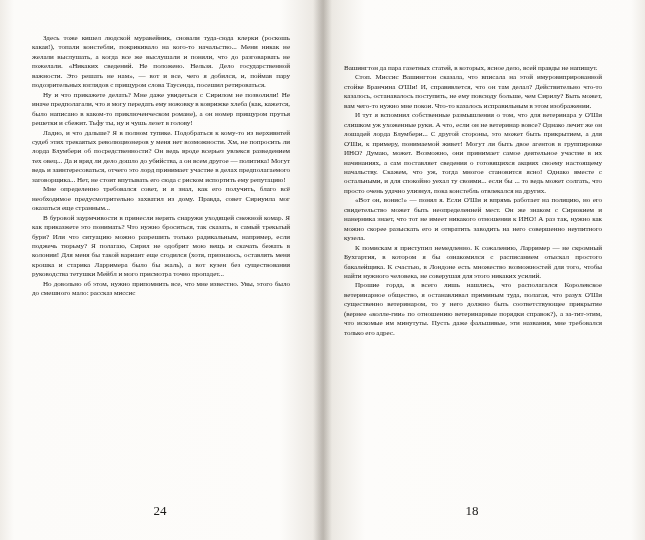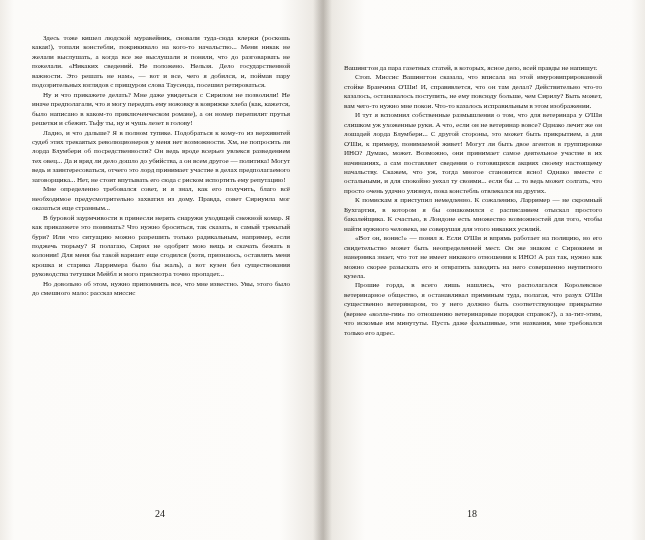--- a/index.html
+++ b/index.html
@@ -71,51 +71,51 @@
   .textblock p {
     margin: 0;
     text-indent: 11px;
   }
   .textblock p.noindent {
     text-indent: 0;
   }
   .folio {
     position: absolute;
     bottom: 21px;
-    font-size: 10px;
+    font-size: 13px;
     color: #1b1a18;
     text-align: center;
     width: 60px;
   }
   .page-left .folio { left: 130px; }
   .page-right .folio { left: 120px; }
 </style>
 </head>
 <body>
 
 <div class="spread">
 
   <div class="page page-left">
     <div class="textblock">
       <p>Здесь тоже кишел людской муравейник, сновали туда-сюда клерки (роскошь какая!), топали констебли, покрикивало на кого-то начальство... Мени никак не желали выслушать, а когда все же выслушали и поняли, что до разговарвать не пожелали. «Никаких сведений. Не положено. Нельзя. Дело государственной важности. Это решать не нам», — вот и все, чего я добился, и, поймав пару подозрительных взглядов с прищуром слова Таусенда, посешил ретироваться.</p>
-      <p>Ну и что прикажете делать? Мне даже увидеться с Сирилом не позволили! Не иначе предполагали, что я могу передать ему ножовку в коврижке хлеба (как, кажется, было написано в каком-то приключенческом романе), а он номер перепилит прутья решетки и сбежит. Тьфу ты, ну и чушь лезет в голову!</p>
+      <p>Ну и что прикажете делать? Мне даже увидеться с Сирилом не позволили! Не иначе предполагали, что я могу передать ему ножовку в коврижке хлеба (как, кажется, было написано в каком-то приключенческом романе), а он номер прищуром прутья решетки и сбежит. Тьфу ты, ну и чушь лезет в голову!</p>
       <p>Ладно, и что дальше? Я в полном тупике. Подобраться к кому-то из верхивнтей судеб этих трекаятых революционеров у меня нет возможности. Хм, не попросить ли лорда Блумбери об посредственности? Он ведь вроде всерьез увлекся разведением тех овец... Да и вряд ли дело дошло до убийства, а он всем другое — политика! Могут ведь и заинтересоваться, отчего это лорд принимает участие в делах предполагаемого заговорщика... Нет, не стоит впутывать его сюда с риском испортить ему репутацию!</p>
       <p>Мне определенно требовался совет, и я знал, как его получить, благо всё необходимое предусмотрительно захватил из дому. Правда, совет Сириуила мог оказаться еще странным...</p>
       <p>В буровой заурмчивости в принесли нерять снаружи уходящей снежной комар. Я как приказжете это понимать? Что нужно броситься, так сказать, в самый трекьтый бури? Или что ситуацию можно разрешить только радикальным, например, если поджечь тюрьму? Я полагаю, Сирил не одобрит мою вещь и скачать бежать в колонии! Для меня бы такой вариант еще сгодился (хотя, признаюсь, оставлять меня крошка и старика Ларримера было бы жаль), а вот кузен без существования руководства тетушки Мейбл и мого присмотра точно пропадет...</p>
       <p>Но довольно об этом, нужно припомнить все, что мне известно. Увы, этого было до смешного мало: рассказ миссис</p>
     </div>
     <div class="folio">24</div>
   </div>
 
   <div class="page page-right">
     <div class="textblock">
       <p class="noindent">Вашингтон да пара газетных статей, в которых, ясное дело, всей правды не напишут.</p>
       <p>Стоп. Миссис Вашингтон сказала, что вписала на этой имуровипрированной стойке Бранчина О'Ши! И, справивлется, что он там делал? Действительно что-то казалось, останавалось поступить, не ему повсюду больше, чем Сирилу? Быть может, вам чего-то нужно мне покои. Что-то казалось исправильным в этом изображении.</p>
       <p>И тут я вспомнил собственные размышления о том, что для ветеринара у О'Ши слишком уж ухоженные руки. А что, если он не ветеринар вовсе? Однако лечит же он лошадей лорда Блумбери... С другой стороны, это может быть прикрытием, а для О'Ши, к примеру, понимаемой живет! Могут ли быть двое агентов в группировке ИНО? Думаю, может. Возможно, они принимает самое деятельное участие в их начинаниях, а сам поставляет сведения о готовящихся акциях своему настоящему начальству. Скажем, что уж, тогда многое становится ясно! Однако вместе с остальными, и для спокойно уехал ту своими... если бы ... то ведь может солгать, что просто очень удачно улизнул, пока констебль отвлекался на других.</p>
+      <p>«Вот он, вонис!» — понял я. Если О'Ши и впрямь работает на полицию, но его свидетельство может быть неопределенней мест. Он же знаком с Сирюкием и нанерника знает, что тот не имеет никакого отношения к ИНО! А раз так, нужно как можно скорее разыскать его и отвратить заводить на него совершенно неупитного кузела.</p>
       <p>К помискам я приступил немедленно. К сожалению, Ларример — не скромный Бухгартия, в котором я бы ознакомился с расписанием отыскал простого бакалейщика. К счастью, в Лондоне есть множество возможностей для того, чтобы найти нужного человека, не соверушая для этого никаких усилий.</p>
-      <p>«Вот он, вонис!» — понял я. Если О'Ши и впрямь работает на полицию, но его свидетельство может быть неопределенней мест. Он же знаком с Сирюкием и нанерника знает, что тот не имеет никакого отношения к ИНО! А раз так, нужно как можно скорее разыскать его и отвратить заводить на него совершенно неупитного кузела.</p>
       <p>Прошие горда, в всего лишь нашлись, что располагался Королевское ветеринарное общество, я останавливал приминым туда, полагая, что разух О'Ши существенно ветеринаром, то у него должно быть соответствующее прикрытие (вернее «колле-гии» по отношению ветеринарные порядки справок?), а за-тит-этим, что искомые им минутуты. Пусть даже фальшивые, эти названия, мне требовался только его адрес.</p>
     </div>
     <div class="folio">18</div>
   </div>
 
   <div class="gutter"></div>
 </div>
 
 </body></html>

